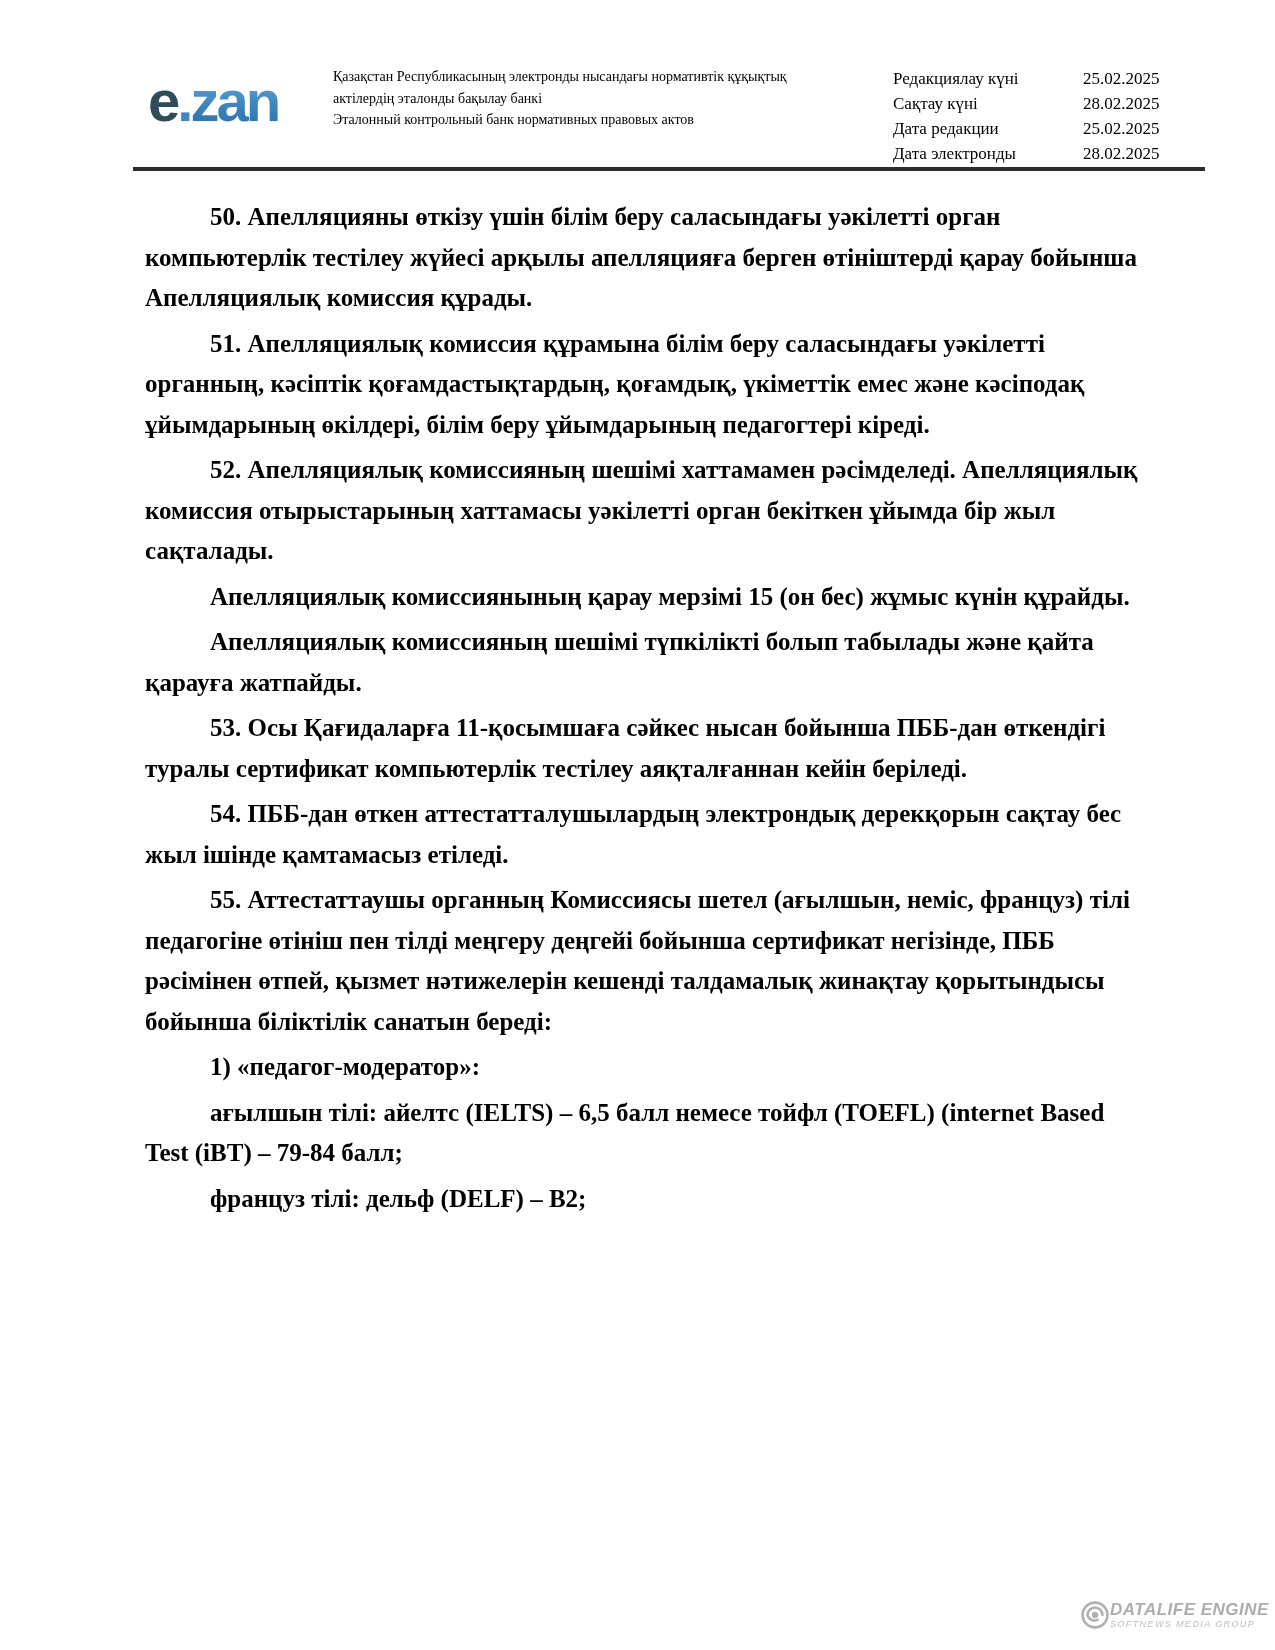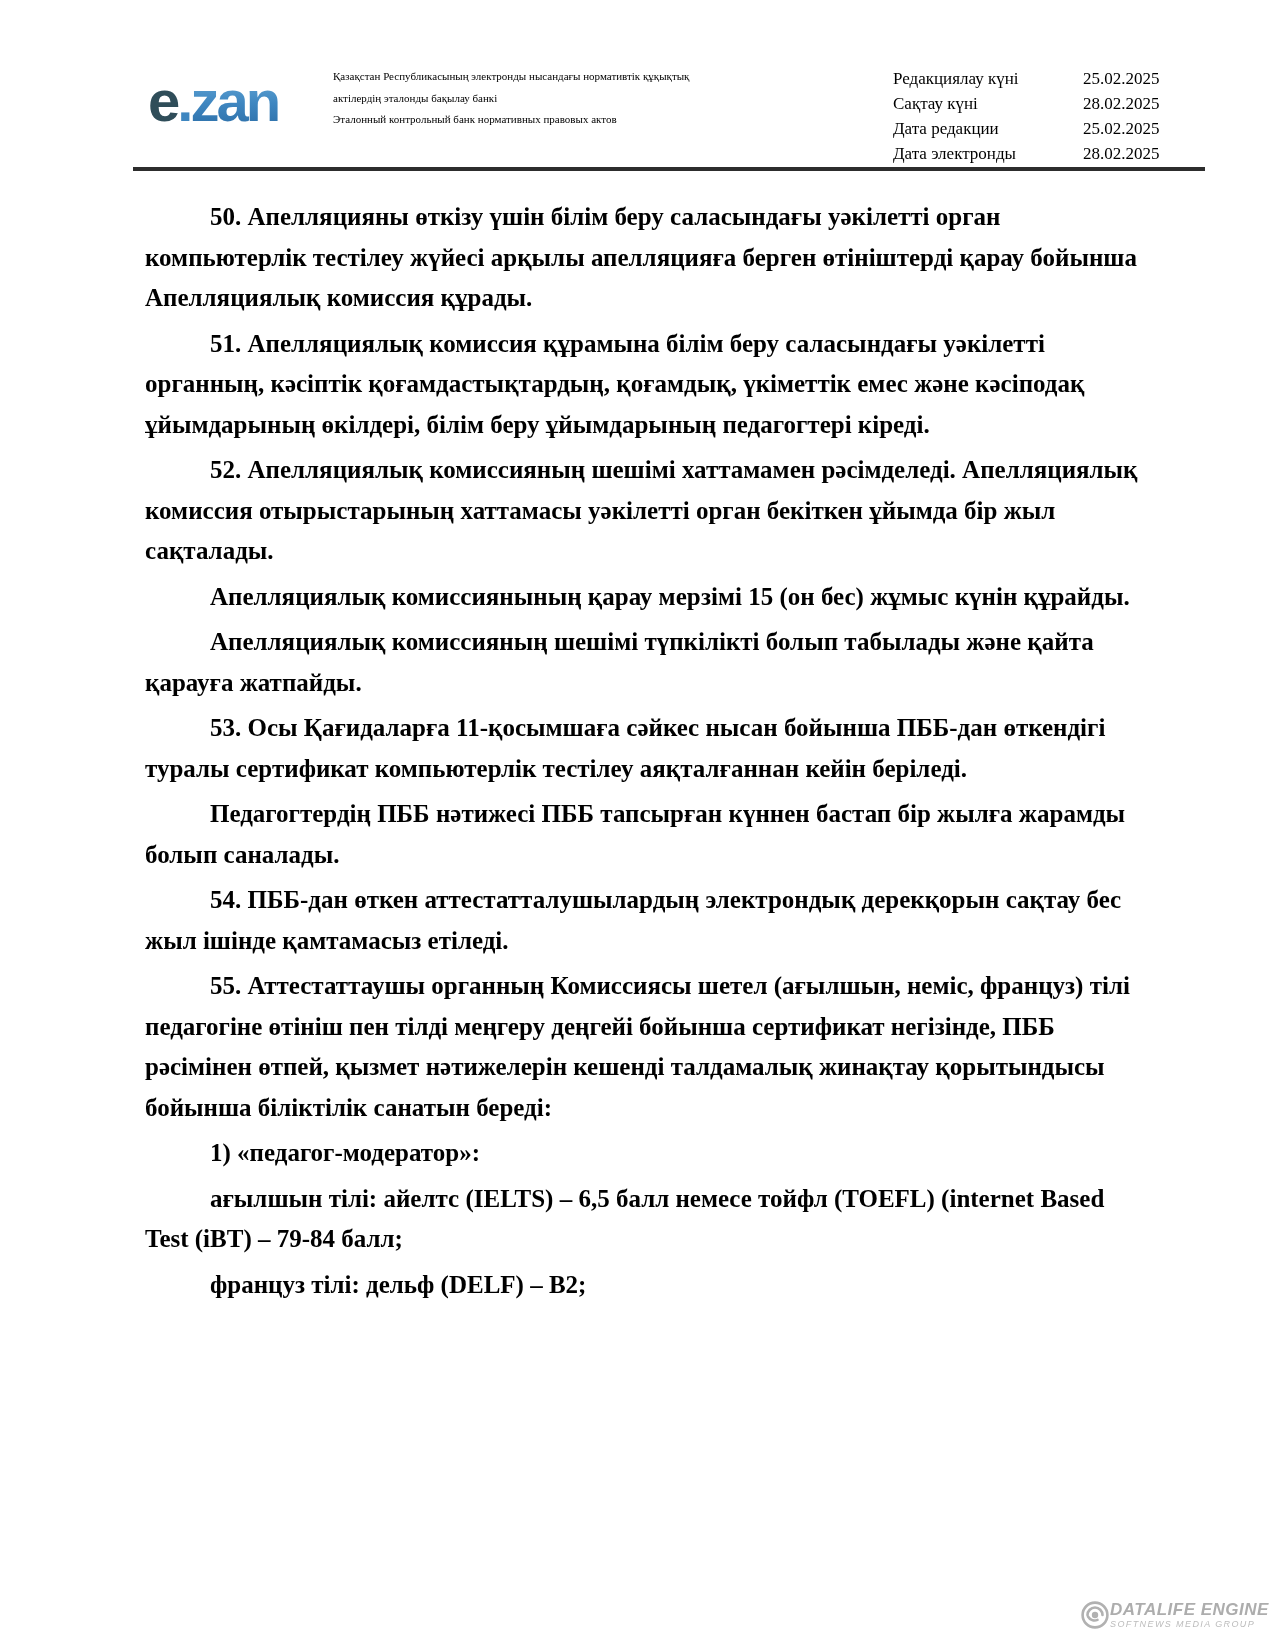--- a/index.html
+++ b/index.html
@@ -31,21 +31,21 @@
     -webkit-background-clip: text;
     background-clip: text;
     color: transparent;
   }
 
   .org-title {
     position: absolute;
     left: 333px;
     top: 66px;
     width: 560px;
-    font-size: 11px;
+    font-size: 14px;
     line-height: 21.5px;
   }
 
   .header-dates {
     position: absolute;
     left: 893px;
     top: 66px;
     width: 282px;
     font-size: 17px;
   }
@@ -142,21 +142,20 @@
 
   <div class="header-divider"></div>
 
   <main class="doc-body">
       <p>50. Апелляцияны өткізу үшін білім беру саласындағы уәкілетті орган компьютерлік тестілеу жүйесі арқылы апелляцияға берген өтініштерді қарау бойынша Апелляциялық комиссия құрады.</p>
       <p>51. Апелляциялық комиссия құрамына білім беру саласындағы уәкілетті органның, кәсіптік қоғамдастықтардың, қоғамдық, үкіметтік емес және кәсіподақ ұйымдарының өкілдері, білім беру ұйымдарының педагогтері кіреді.</p>
       <p>52. Апелляциялық комиссияның шешімі хаттамамен рәсімделеді. Апелляциялық комиссия отырыстарының хаттамасы уәкілетті орган бекіткен ұйымда бір жыл сақталады.</p>
       <p>Апелляциялық комиссиянының қарау мерзімі 15 (он бес) жұмыс күнін құрайды.</p>
       <p>Апелляциялық комиссияның шешімі түпкілікті болып табылады және қайта қарауға жатпайды.</p>
       <p>53. Осы Қағидаларға 11-қосымшаға сәйкес нысан бойынша ПББ-дан өткендігі туралы сертификат компьютерлік тестілеу аяқталғаннан кейін беріледі.</p>
-      <p>Педагогтердің ПББ нәтижесі ПББ тапсырған күннен бастап бір жылға жарамды болып саналады.</p>
       <p>54. ПББ-дан өткен аттестатталушылардың электрондық дерекқорын сақтау бес жыл ішінде қамтамасыз етіледі.</p>
       <p>55. Аттестаттаушы органның Комиссиясы шетел (ағылшын, неміс, француз) тілі педагогіне өтініш пен тілді меңгеру деңгейі бойынша сертификат негізінде, ПББ рәсімінен өтпей, қызмет нәтижелерін кешенді талдамалық жинақтау қорытындысы бойынша біліктілік санатын береді:</p>
       <p>1) «педагог-модератор»:</p>
       <p>ағылшын тілі: айелтс (IELTS) – 6,5 балл немесе тойфл (TOEFL) (internet Based Test (iBT) – 79-84 балл;</p>
       <p>француз тілі: дельф (DELF) – B2;</p>
     </main>
 
   <div class="datalife-footer">
     <svg class="eye-icon" viewBox="0 0 28 28" fill="none" xmlns="http://www.w3.org/2000/svg">
       <circle cx="14" cy="14" r="12.4" stroke="#b1b1b1" stroke-width="2.6"></circle>

